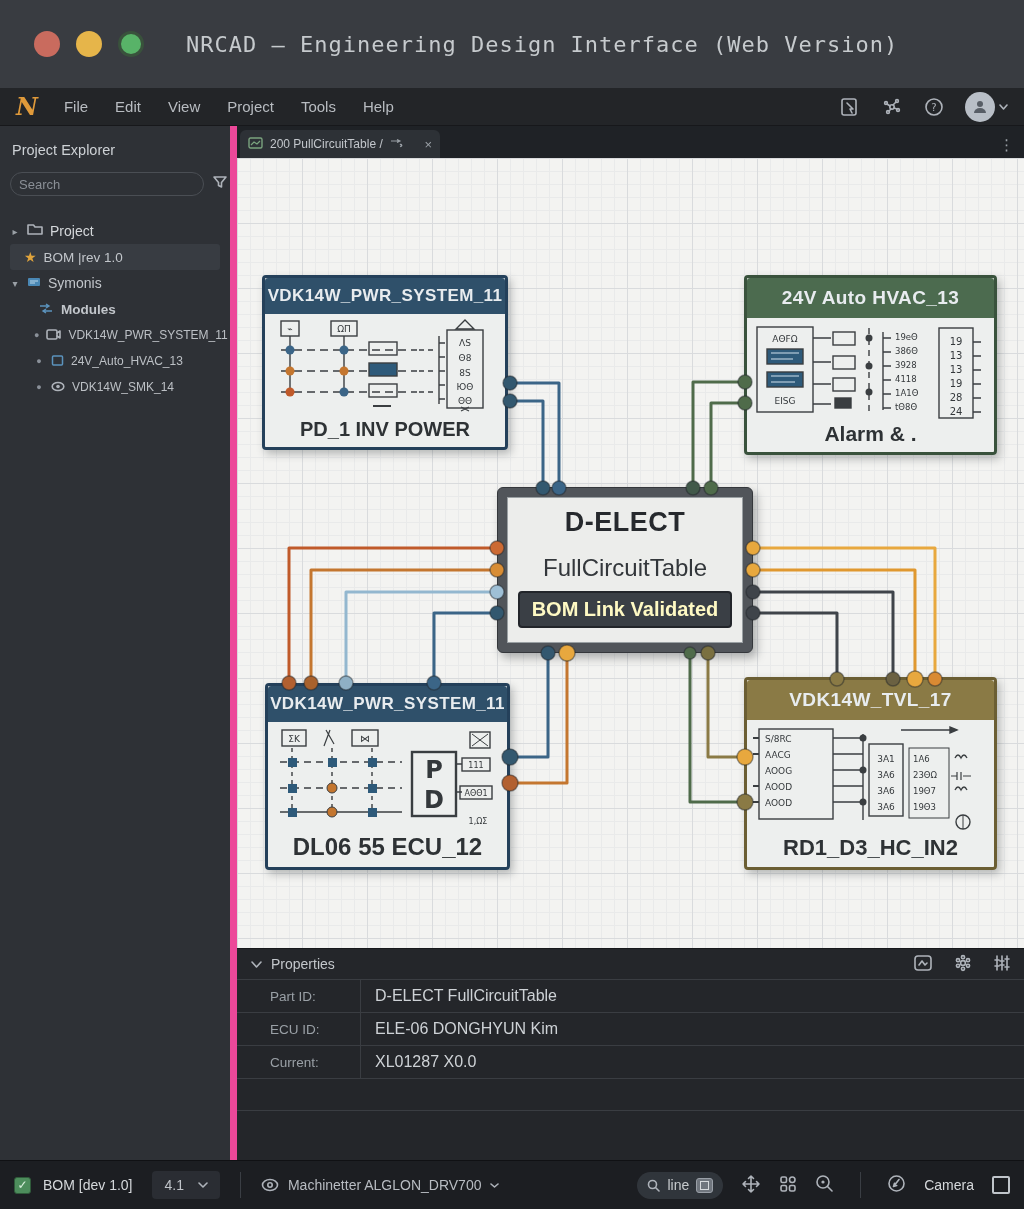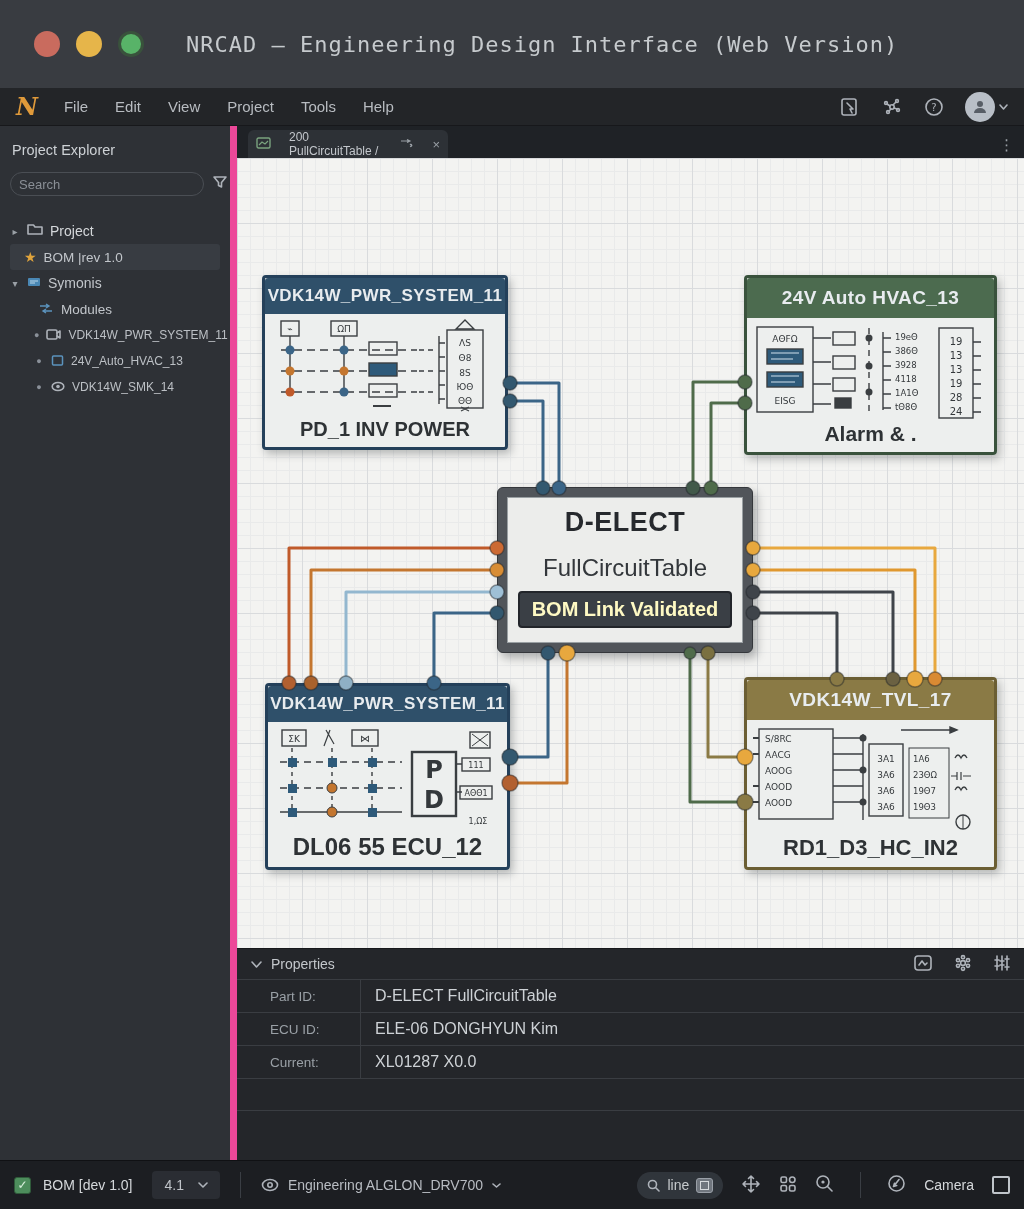--- a/index.html
+++ b/index.html
@@ -41,22 +41,22 @@
   .tree-row { display:flex; align-items:center; height:26px; gap:7px; }
   .tree-row .caret { color:#9aa0a6; font-size:10px; width:10px; text-align:center; }
   .tree-row .bullet { color:#8a9099; font-size:9px; width:10px; text-align:center; }
   .tree-row.hl { background:#383c42; border-radius:3px; }
   .t-ind1 { padding-left:14px; } .t-ind2 { padding-left:28px; } .t-ind3 { padding-left:24px; }
   .tree-label-sm { font-size:12px; color:#bcc0c5; }
   .star { color:#e0a43c; font-size:14px; }
 
   
   .tabbar { height:32px; background:#1f2226; display:flex; align-items:flex-end; }
-  .tab { width:200px; height:28px; margin-left:11px; background:#2d3136; border-radius:6px 6px 0 0;
-         display:flex; align-items:center; padding:0 8px; gap:18px; color:#c3c7cc; font-size:12px; }
+  .tab { width:200px; height:28px; margin-left:3px; background:#2d3136; border-radius:6px 6px 0 0;
+         display:flex; align-items:center; padding:0 8px; gap:7px; color:#c3c7cc; font-size:12px; }
   .tab-close { margin-left:auto; color:#9aa0a6; font-size:13px; }
   .tab-kebab { margin-left:auto; color:#9aa0a6; font-size:15px; margin-right:10px; padding-bottom:4px; }
 
   
   .canvas { position:relative; height:790px; background-color:#f3f3f1;
     background-image:
       linear-gradient(#d9dbdd 1px, transparent 1px),
       linear-gradient(90deg,#d9dbdd 1px, transparent 1px),
       linear-gradient(#e9eaea 1px, transparent 1px),
       linear-gradient(90deg,#e9eaea 1px, transparent 1px);
@@ -209,21 +209,21 @@
         </span>
         <span style="font-size:14px;">Symonis</span>
       </div>
       <div class="tree-row t-ind2">
         <span>
           <svg width="16" height="11" viewBox="0 0 16 11">
               <path d="M2 3 H10 M8 1 L11 3 L8 5" stroke="#5b93bd" stroke-width="1.4" fill="none"></path>
               <path d="M14 8 H6 M8 6 L5 8 L8 10" stroke="#5b93bd" stroke-width="1.4" fill="none"></path>
             </svg>
         </span>
-        <span style="font-size:13.5px;">Modules</span>
+        <span style="font-size:13.5px;font-weight:bold;">Modules</span>
       </div>
       <div class="tree-row t-ind3">
         <span class="bullet">●</span>
         <span>
           <svg width="15" height="11" viewBox="0 0 15 11">
               <rect x="1" y="1" width="10" height="9" rx="1.5" class="icon-stroke"></rect>
               <path d="M11 4 L14 2 V9 L11 7" class="icon-stroke"></path>
             </svg>
         </span>
         <span class="tree-label-sm">VDK14W_PWR_SYSTEM_11</span>
@@ -559,21 +559,21 @@
     <svg width="10" height="6" viewBox="0 0 10 6">
         <path d="M1 1 L5 5 L9 1" class="icon-stroke"></path>
       </svg>
   </div>
   <div class="vsep"></div>
   <div class="machine">
     <svg width="18" height="14" viewBox="0 0 18 14">
         <ellipse cx="9" cy="7" rx="7.5" ry="5.5" class="icon-stroke"></ellipse>
         <circle cx="9" cy="7" r="2.2" class="icon-stroke"></circle>
       </svg>
-    <span>Engineering ALGLON_DRV700</span>
+    <span>Machinetter ALGLON_DRV700</span>
     <svg width="9" height="5" viewBox="0 0 9 5">
         <path d="M1 1 L4.5 4 L8 1" class="icon-stroke"></path>
       </svg>
   </div>
   <div class="sb-right">
     <div class="pill">
       <svg width="13" height="13" viewBox="0 0 13 13">
           <circle cx="5.5" cy="5.5" r="4" class="icon-stroke"></circle>
           <path d="M8.5 8.5 L12 12" class="icon-stroke"></path>
         </svg>

